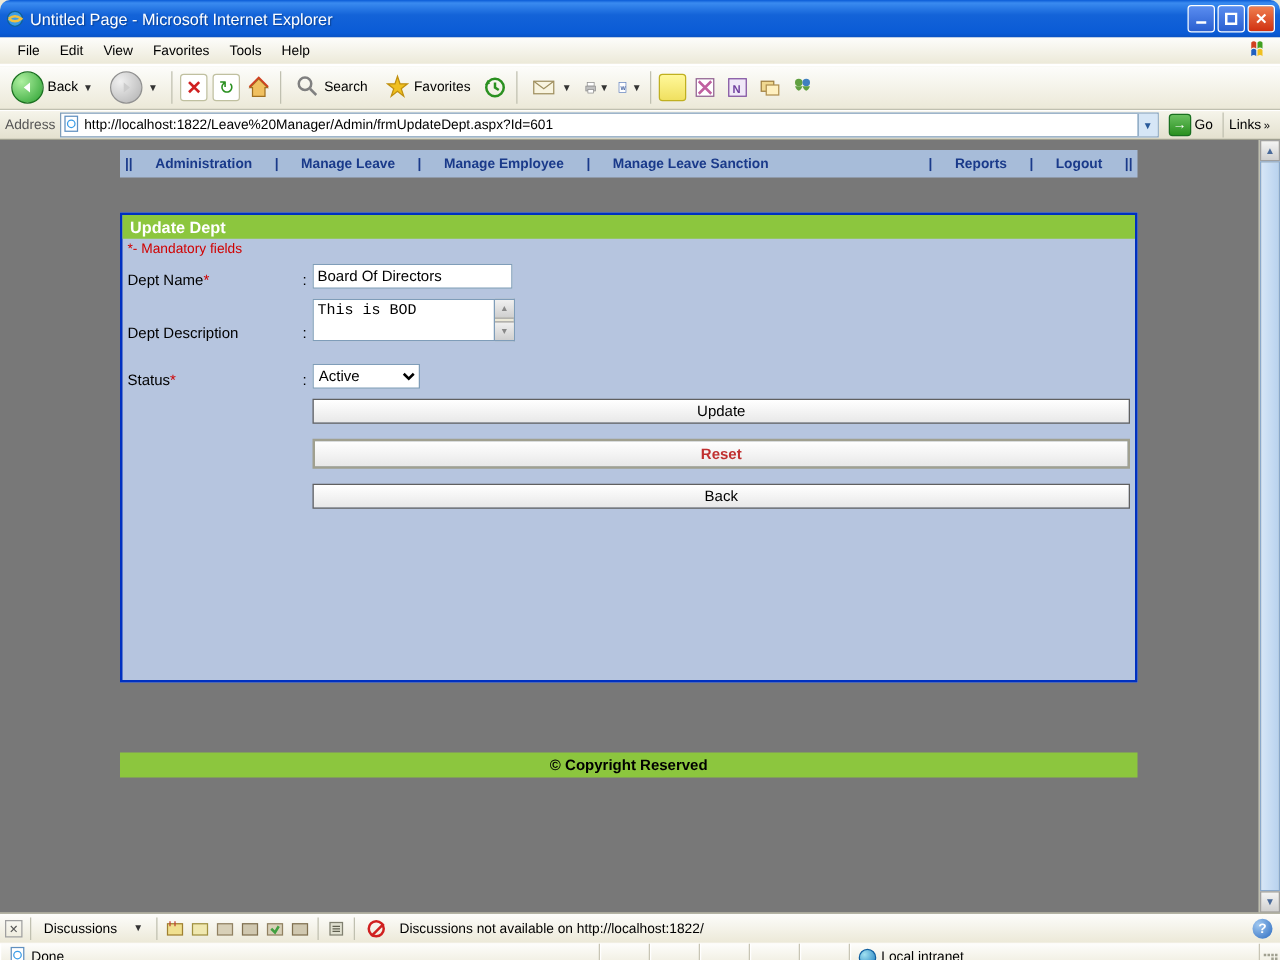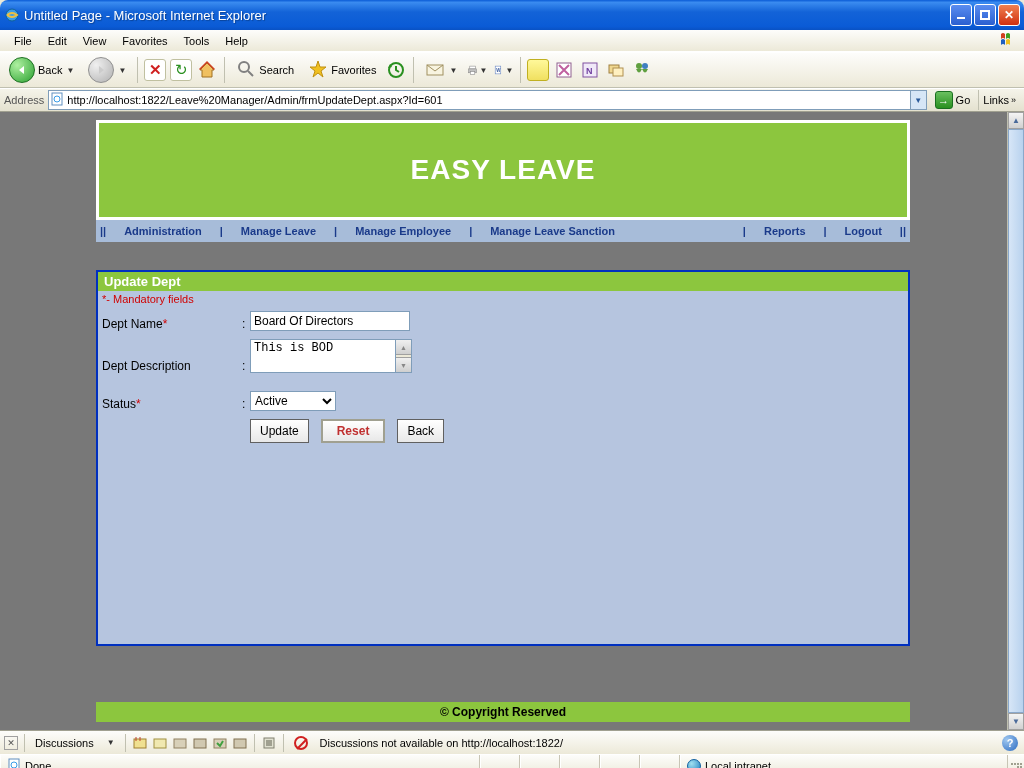--- a/index.html
+++ b/index.html
@@ -66,21 +66,21 @@
 .formrow .lbl { width: 140px; }
 .formrow .colon { width: 8px; }
 .formrow input[type=text] { width: 160px; height: 20px; border:1px solid #7f9db9; padding: 1px 3px; font-family: inherit; font-size: 12px; }
 .formrow textarea { width: 146px; height: 34px; border:1px solid #7f9db9; padding: 1px 3px; font-family: "Courier New", monospace; font-size: 12px; resize: none; }
 .ta-wrap { display:flex; }
 .ta-scroll { width: 16px; border:1px solid #7f9db9; border-left:none; background:#ece9d8; display:flex;flex-direction:column;}
 .ta-scroll .sbtn{height:15px;background:linear-gradient(#f0f0f0,#cfcfcf);border-bottom:1px solid #a0a0a0;display:flex;align-items:center;justify-content:center;font-size:7px;color:#888;}
 .ta-scroll .sbtn:last-child{border-bottom:none;border-top:1px solid #a0a0a0;}
 .ta-scroll .mid{flex:1;}
 .formrow select { width: 86px; height: 20px; border:1px solid #7f9db9; font-size:12px; background:#fff;margin-top:10px;}
-.btnrow { padding: 4px 4px 4px 152px; display:flex; gap: 12px; }
+.btnrow { padding: 4px 4px 4px 152px; display:flex; gap: 12px; flex-direction: column; }
 .fbtn { border:1px solid #606060; background: linear-gradient(#fff,#e8e8e8); padding: 2px 9px; font-size:12px; cursor:pointer; font-family:inherit;}
 .fbtn.reset { color: #c03030; border: 2px solid #a0a090; padding: 3px 14px; font-weight:bold;}
 .red { color: #d00000; }
 
 .footer { margin-top: 56px; background: #8cc63e; text-align:center; font-weight:bold; padding: 3px; font-size: 12px;}
 
 
 .discbar { height: 24px; background: linear-gradient(#fdfdfb,#ece9d8); border-top:1px solid #a0a090; display:flex;align-items:center;padding:0 4px;gap:4px; position:relative;}
 .discbar .close-x { width:14px;height:14px;border:1px solid #a0a0a0;display:flex;align-items:center;justify-content:center;font-size:9px;color:#555;}
 .discbar .help { position:absolute; right:6px; width:16px;height:16px;border-radius:50%;background:radial-gradient(circle at 30% 30%,#a0c8f0,#2a6ac0);color:#fff;display:flex;align-items:center;justify-content:center;font-size:11px;font-weight:bold;}
@@ -263,23 +263,20 @@
   </div>
   <div class="linksbtn">
     <span>Links</span>
     <span style="font-size:9px">»</span>
   </div>
 </div>
 
 <div class="viewport">
   <div class="content">
     <div class="app">
-      <div class="banner">
-        <h1>EASY LEAVE</h1>
-      </div>
       <div class="navbar">
         <span class="nsep">||</span>
         <span class="nitem">Administration</span>
         <span class="nsep">|</span>
         <span class="nitem">Manage Leave</span>
         <span class="nsep">|</span>
         <span class="nitem">Manage Employee</span>
         <span class="nsep">|</span>
         <span class="nitem">Manage Leave Sanction</span>
         <span class="spacer"></span>

